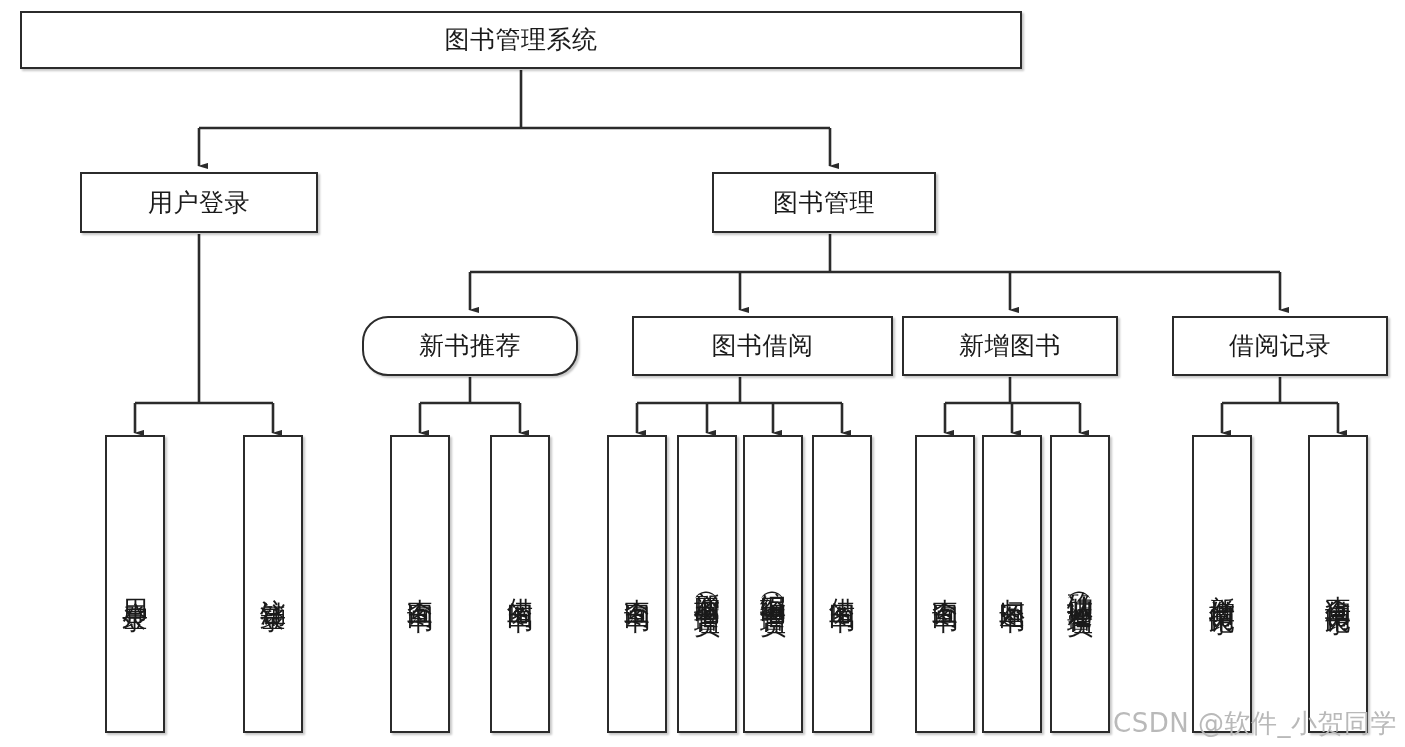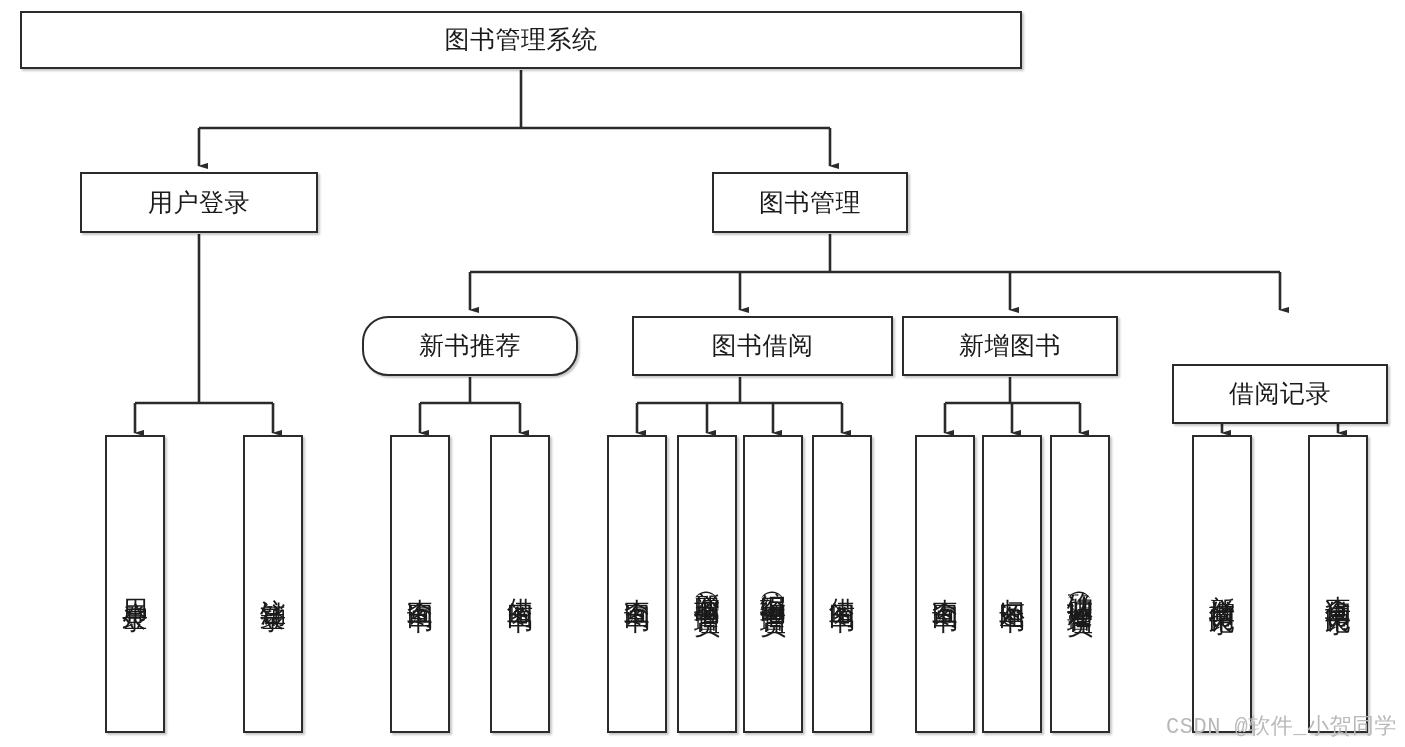--- a/index.html
+++ b/index.html
@@ -62,26 +62,25 @@
     font-size: 26px;
     line-height: 1.04;
     letter-spacing: 3px;
     white-space: nowrap;
     max-height: 100%;
   }
   .watermark {
     position: absolute;
     right: 8px;
     bottom: 6px;
-    font-size: 22px;
+    font-size: 26px;
     color: #b9b9b9;
     letter-spacing: 0.5px;
     white-space: nowrap;
     user-select: none;
-    font-family: Liberation Mono, monospace;
   }
 </style>
 </head>
 <body>
 
 <div id="diagram-root">
 
   <svg class="edges" viewBox="0 0 1405 747">
     <defs>
       <marker id="arrow" markerWidth="10" markerHeight="12" refX="3.2" refY="9.4" orient="auto" markerUnits="userSpaceOnUse">
@@ -133,37 +132,37 @@
   </svg>
 
   <div class="node horiz root" style="left:20px; top:11px; width:1002px; height:58px;">
     <span class="label">图书管理系统</span>
   </div>
 
   <div class="node horiz" style="left:80px; top:172px; width:238px; height:61px;">
     <span class="label">用户登录</span>
   </div>
 
-  <div class="node horiz" style="left:712px; top:172px; width:196px; height:61px;">
+  <div class="node horiz" style="left:712px; top:172px; width:224px; height:61px;">
     <span class="label">图书管理</span>
   </div>
 
   <div class="node horiz" style="left:362px; top:316px; width:216px; height:60px;border-radius:26px;">
     <span class="label">新书推荐</span>
   </div>
 
   <div class="node horiz" style="left:632px; top:316px; width:261px; height:60px;">
     <span class="label">图书借阅</span>
   </div>
 
   <div class="node horiz" style="left:902px; top:316px; width:216px; height:60px;">
     <span class="label">新增图书</span>
   </div>
 
-  <div class="node horiz" style="left:1172px; top:316px; width:216px; height:60px;margin-top:48px;">
+  <div class="node horiz" style="left:1172px; top:316px; width:216px; height:60px;">
     <span class="label">借阅记录</span>
   </div>
 
   <div class="node vert" style="left:105px; top:435px; width:60px; height:298px;">
     <span class="label">用户登录</span>
   </div>
 
   <div class="node vert" style="left:243px; top:435px; width:60px; height:298px;">
     <span class="label">注销登录</span>
   </div>

